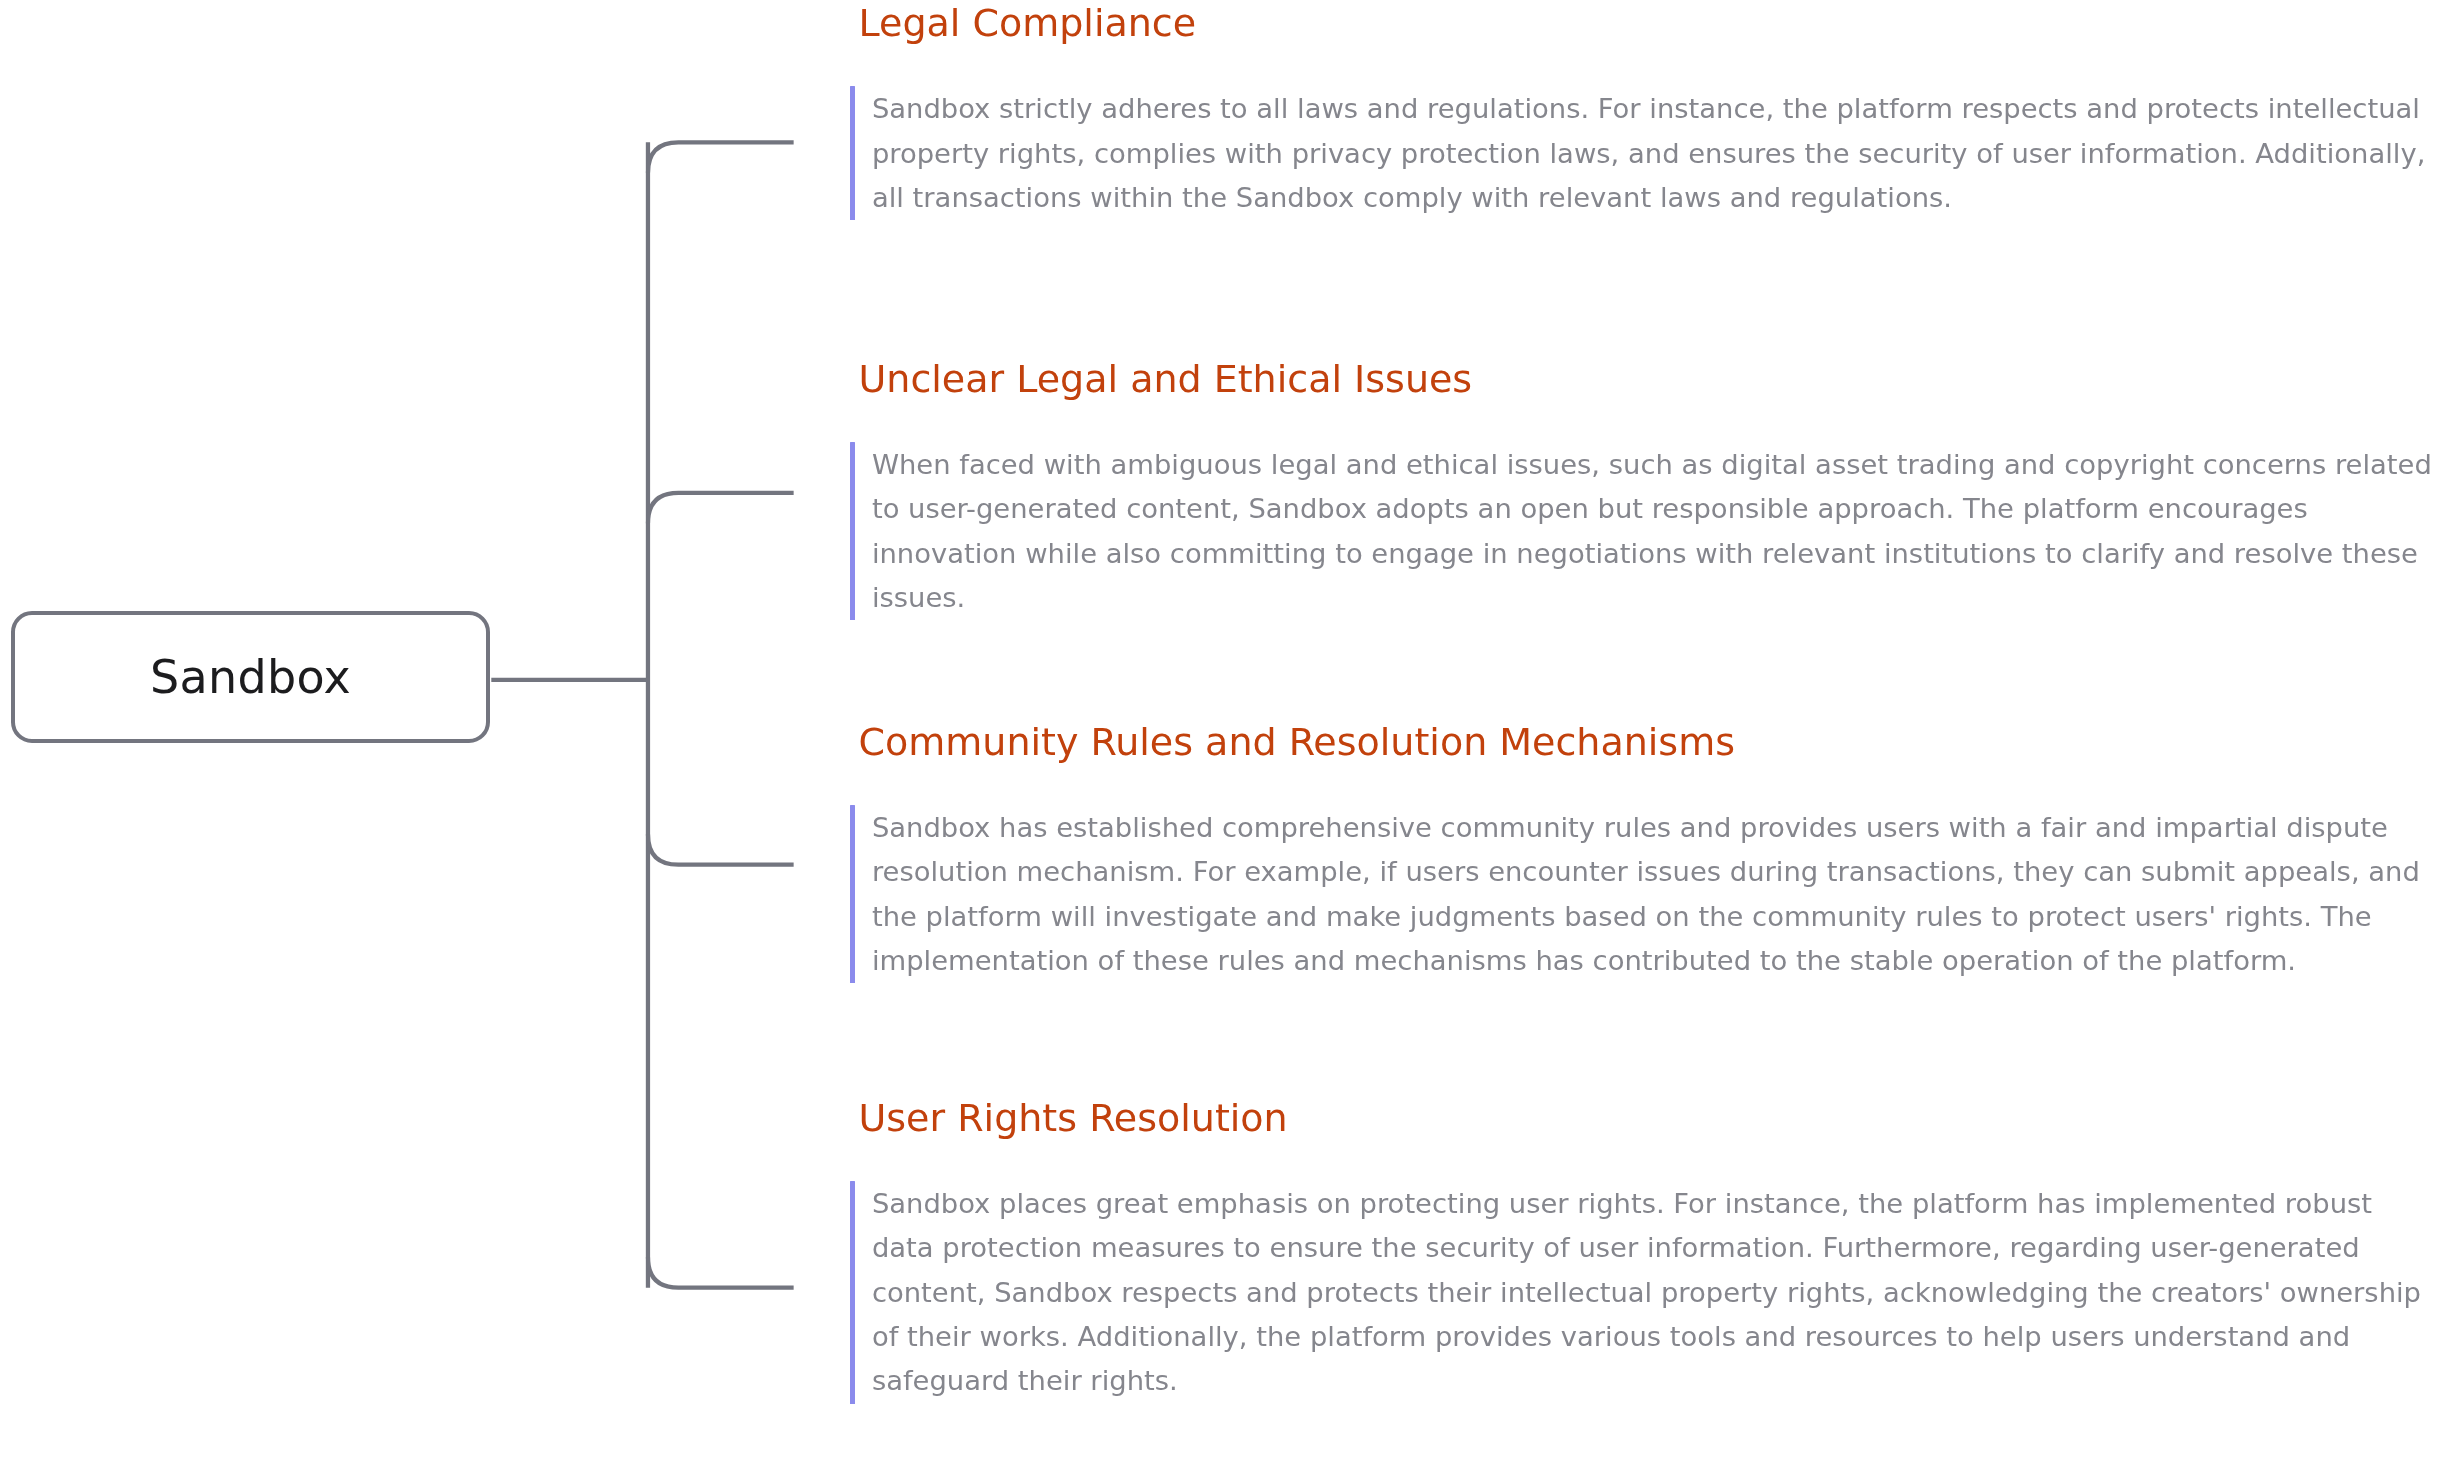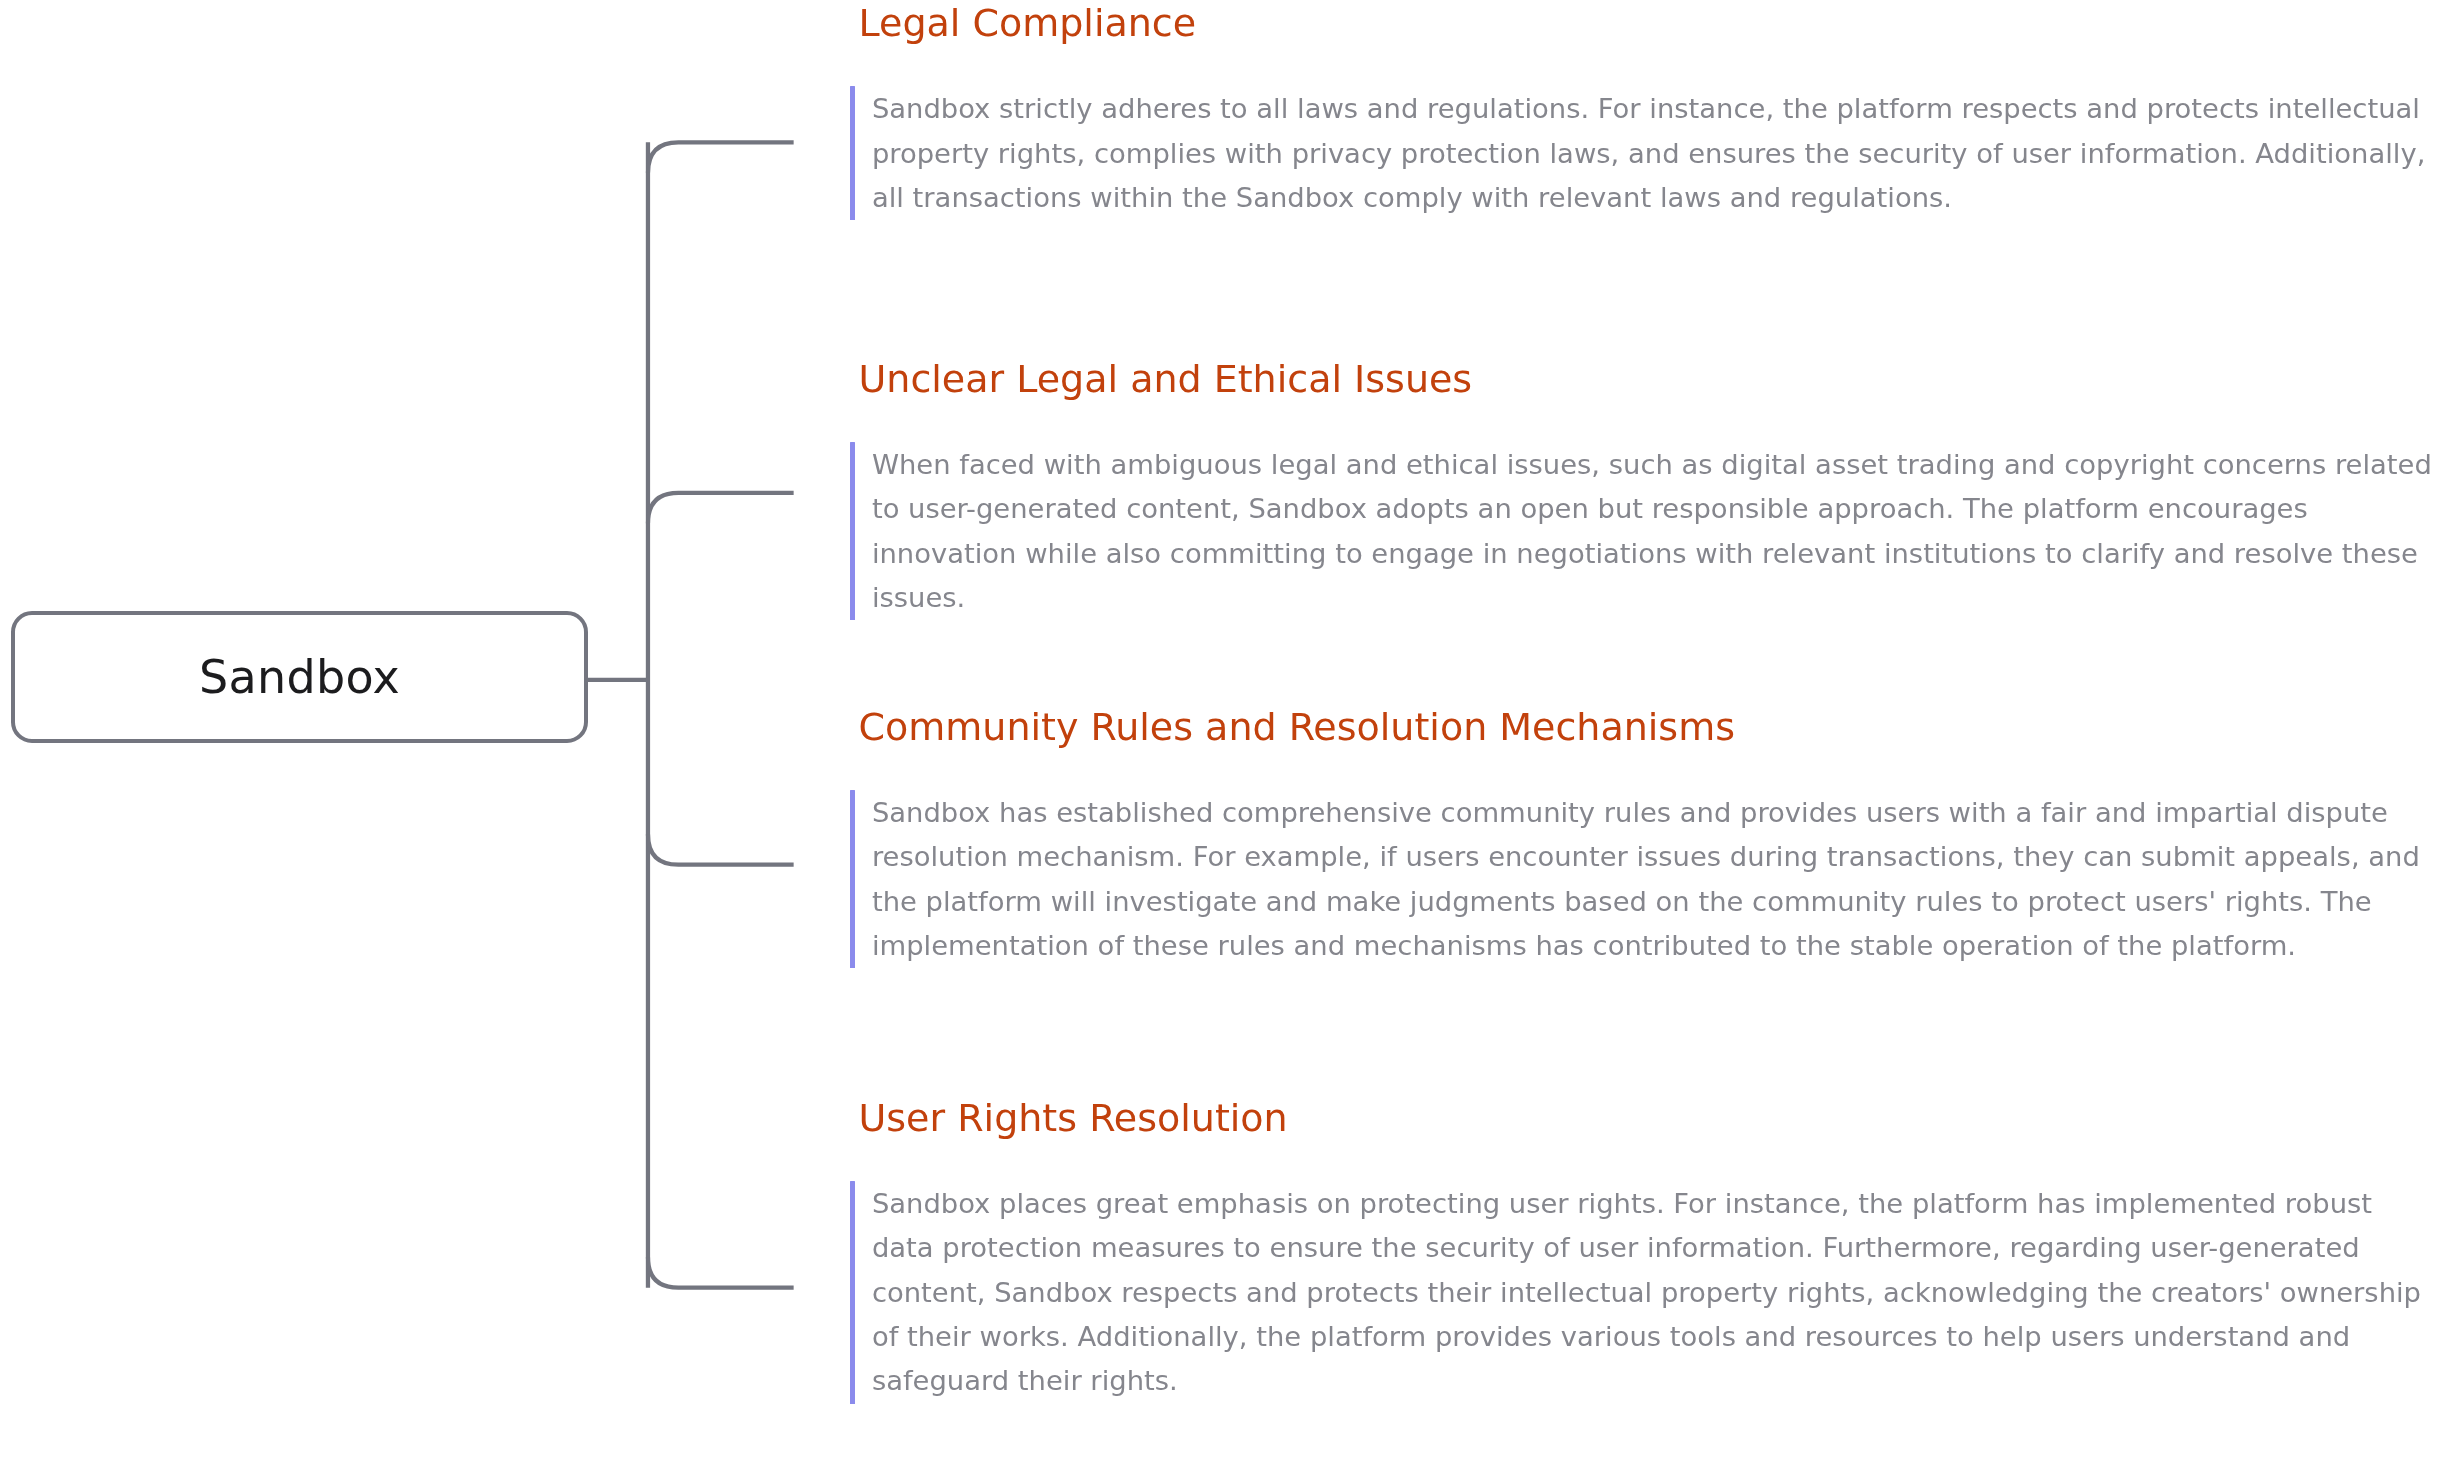--- a/index.html
+++ b/index.html
@@ -26,21 +26,21 @@
     width: 2462px;
     height: 1480px;
     pointer-events: none;
   }
 
   
   #root-node {
     position: absolute;
     left: 11px;
     top: 611px;
-    width: 577px;
+    width: 479px;
     height: 132px;
     box-sizing: border-box;
     border: 4.3px solid #73757f;
     border-radius: 21px;
     background: #ffffff;
     display: flex;
     align-items: center;
     justify-content: center;
   }
   #root-label {
@@ -129,21 +129,21 @@
     </div>
 
     <div class="branch" style="top: 358px;">
       <div class="branch-title">Unclear Legal and Ethical Issues</div>
       <div class="branch-body-wrap">
         <div class="accent-bar"></div>
         <p class="branch-body">When faced with ambiguous legal and ethical issues, such as digital asset trading and copyright concerns related to user-generated content, Sandbox adopts an open but responsible approach. The platform encourages innovation while also committing to engage in negotiations with relevant institutions to clarify and resolve these issues.</p>
       </div>
     </div>
 
-    <div class="branch" style="top: 706px;">
+    <div class="branch" style="top: 721px;">
       <div class="branch-title">Community Rules and Resolution Mechanisms</div>
       <div class="branch-body-wrap">
         <div class="accent-bar"></div>
         <p class="branch-body">Sandbox has established comprehensive community rules and provides users with a fair and impartial dispute resolution mechanism. For example, if users encounter issues during transactions, they can submit appeals, and the platform will investigate and make judgments based on the community rules to protect users' rights. The implementation of these rules and mechanisms has contributed to the stable operation of the platform.</p>
       </div>
     </div>
 
     <div class="branch" style="top: 1097px;">
       <div class="branch-title">User Rights Resolution</div>
       <div class="branch-body-wrap">

